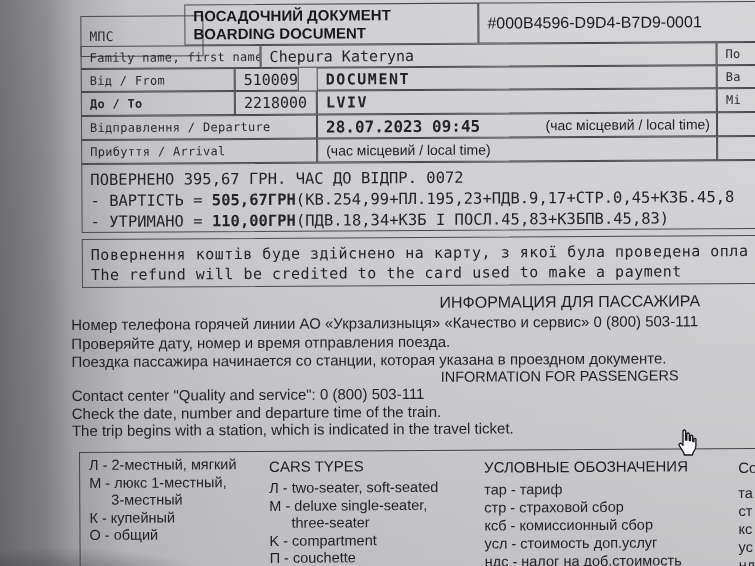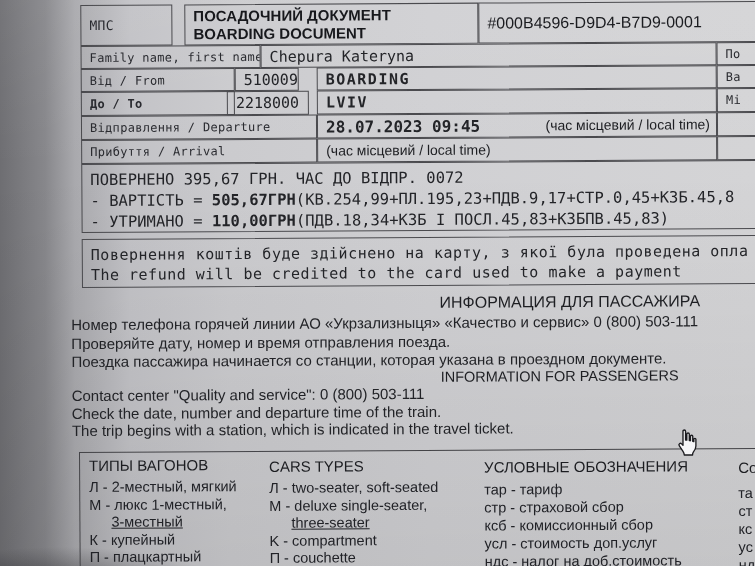--- a/index.html
+++ b/index.html
@@ -26,30 +26,30 @@
   .block{display:block;padding-top:5px;align-items:flex-start;}
   .mono-line{font-size:15.5px;line-height:21px;white-space:nowrap;}
   .b{font-weight:bold;text-align:right;}
   .hdr-title{flex-direction:column;align-items:flex-start;justify-content:center;
     font-family:"Liberation Sans",sans-serif;font-weight:bold;font-size:15px;line-height:18px;color:#17181c;}
   .sans-line{position:absolute;font-size:15px;color:#222327;white-space:nowrap;}
   .sec-title{position:absolute;text-align:right;font-size:15.5px;color:#1e1f23;white-space:nowrap;}
   .legend-col{position:absolute;font-size:14.5px;color:#212227;white-space:nowrap;}
   .legend-col .t{font-size:15px;margin-bottom:5px;color:#1c1d21;}
   .legend-col .li{line-height:17.5px;}
-  .legend-col .indent{padding-left:22px;text-decoration:underline;}
+  .legend-col .indent{padding-left:22px;}
   .box{position:absolute;box-sizing:border-box;border:1.5px solid #434347;}
   .cursor{position:absolute;left:673px;top:428px;width:27px;height:31px;}
 </style>
 </head>
 <body>
 
 <div class="sheet">
 
-  <div class="cell" style="left:82px;top:5px;width:92px;height:41px;align-items:center;">
+  <div class="cell" style="left:82px;top:16px;width:123px;height:41px;align-items:center;">
     <span class="lbl" style="font-size:13px;">МПС</span>
   </div>
   <div class="cell hdr-title" style="left:186px;top:5px;width:294px;height:41px;">
     <span>ПОСАДОЧНИЙ ДОКУМЕНТ</span>
     <span>BOARDING DOCUMENT</span>
   </div>
   <div class="cell" style="left:480px;top:5px;width:280px;height:41px;font-family:'Liberation Sans',sans-serif;font-size:16px;color:#1b1c20;">
     <span>#000B4596-D9D4-B7D9-0001</span>
   </div>
 
@@ -63,30 +63,30 @@
     <span class="lbl">По</span>
   </div>
 
   <div class="cell" style="left:82px;top:69px;width:154px;height:23px;">
     <span class="lbl">Від / From</span>
   </div>
   <div class="cell" style="left:236px;top:69px;width:64px;height:23px;">
     <span class="val">5100096</span>
   </div>
   <div class="cell" style="left:318px;top:69px;width:400px;height:23px;">
-    <span class="station">BOARDING</span>
+    <span class="station">DOCUMENT</span>
   </div>
   <div class="cell" style="left:718px;top:69px;width:42px;height:23px;">
     <span class="lbl">Ва</span>
   </div>
 
   <div class="cell" style="left:82px;top:92px;width:154px;height:24px;font-weight:bold;">
     <span class="lbl">До / To</span>
   </div>
-  <div class="cell" style="left:228px;top:92px;width:82px;height:24px;">
+  <div class="cell" style="left:236px;top:92px;width:82px;height:24px;">
     <span class="val">2218000</span>
   </div>
   <div class="cell" style="left:318px;top:92px;width:400px;height:24px;">
     <span class="station">LVIV</span>
   </div>
   <div class="cell" style="left:718px;top:92px;width:42px;height:24px;">
     <span class="lbl">Мі</span>
   </div>
 
   <div class="cell" style="left:82px;top:116px;width:236px;height:24px;">
@@ -123,26 +123,24 @@
   <div class="sans-line" style="left:71px;top:353px;">Поездка пассажира начинается со станции, которая указана в проездном документе.</div>
 
   <div class="sec-title" style="left:82px;top:371px;width:596px;font-size:14.5px;">INFORMATION FOR PASSENGERS</div>
   <div class="sans-line" style="left:71px;top:387px;">Contact center "Quality and service": 0 (800) 503-111</div>
   <div class="sans-line" style="left:71px;top:405px;">Check the date, number and departure time of the train.</div>
   <div class="sans-line" style="left:71px;top:422px;">The trip begins with a station, which is indicated in the travel ticket.</div>
 
   <div class="box" style="left:78px;top:452px;width:690px;height:130px;border-right:none;border-bottom:none;"></div>
 
   <div class="legend-col" style="left:88px;top:457px;">
-    <div class="t">ТИПЫ ВАГОНОВ</div>
     <div class="li">Л - 2-местный, мягкий</div>
     <div class="li">М - люкс 1-местный,</div>
     <div class="li indent">3-местный</div>
     <div class="li">К - купейный</div>
-    <div class="li">П - плацкартный</div>
     <div class="li">О - общий</div>
   </div>
 
   <div class="legend-col" style="left:268px;top:459px;">
     <div class="t">CARS TYPES</div>
     <div class="li">Л - two-seater, soft-seated</div>
     <div class="li">M - deluxe single-seater,</div>
     <div class="li indent">three-seater</div>
     <div class="li">K - compartment</div>
     <div class="li">П - couchette</div>

